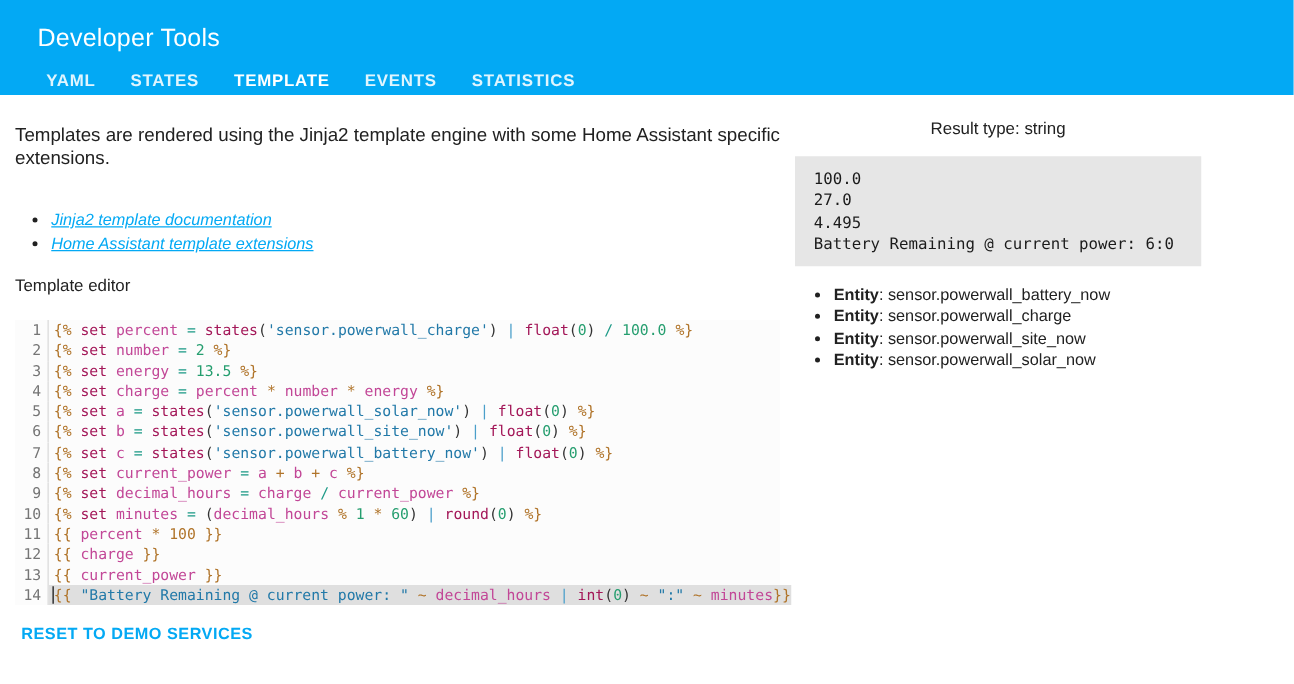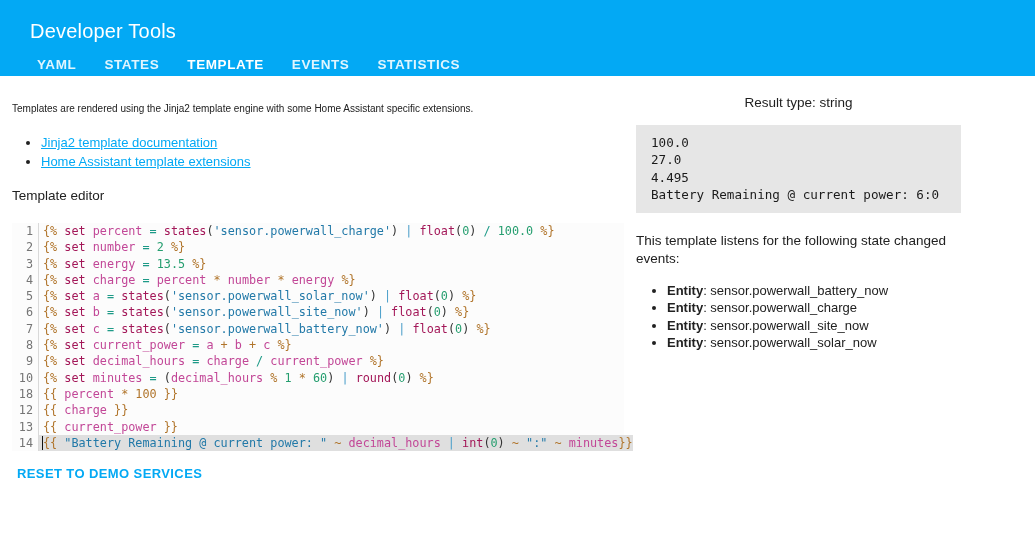--- a/index.html
+++ b/index.html
@@ -13,22 +13,22 @@
   .tab { color:rgba(255,255,255,.88); font-size:13.5px; font-weight:700; letter-spacing:.6px;
     padding:0 7px 13px 7px; margin-right:14px; border-bottom:2px solid transparent; cursor:pointer; }
   .tab.active { color:#fff; border-bottom:2px solid #ffffff; }
 
   
   .main { display:flex; padding:12px; }
   .col-left { width:612px; flex:none; }
   .col-right { width:325px; margin-left:12px; flex:none; }
 
   
-  .intro { font-size:10px; margin-top:12px; line-height:18px; }
-  .doc-links { margin:15px 0 0 0; padding-left:29px; }
+  .intro { font-size:15px; margin-top:12px; line-height:18px; }
+  .doc-links { margin:30px 0 0 0; padding-left:29px;font-style:italic; }
   .doc-links li { font-size:13px; line-height:19px; }
   .doc-links a { color:#03a9f4; text-decoration:underline; cursor:pointer; }
   .editor-label { font-size:13.5px; margin-top:17px; }
 
   .editor { margin-top:20px; background:#fcfcfc; font-family:"DejaVu Sans Mono", monospace;
     font-size:11.8px; line-height:16.3px; cursor:text; }
   .cm-line { display:flex; white-space:pre; }
   .gut { flex:none; width:27px; text-align:right; padding-right:5px; color:#757575;
     border-right:1px solid #d9d9d9; background:#fcfcfc; }
   .code { flex:1; padding-left:4px; position:relative; }
@@ -87,35 +87,34 @@
         <div class="cm-line"><span class="gut">1</span><span class="code"><span class="t-tag">{% </span><span class="t-kw">set </span><span class="t-var">percent </span><span class="t-op">= </span><span class="t-kw">states</span><span class="t-pn">(</span><span class="t-str">'sensor.powerwall_charge'</span><span class="t-pn">) </span><span class="t-pipe">| </span><span class="t-kw">float</span><span class="t-pn">(</span><span class="t-num">0</span><span class="t-pn">) </span><span class="t-op">/ </span><span class="t-num">100.0 </span><span class="t-tag">%}</span></span></div>
         <div class="cm-line"><span class="gut">2</span><span class="code"><span class="t-tag">{% </span><span class="t-kw">set </span><span class="t-var">number </span><span class="t-op">= </span><span class="t-num">2 </span><span class="t-tag">%}</span></span></div>
         <div class="cm-line"><span class="gut">3</span><span class="code"><span class="t-tag">{% </span><span class="t-kw">set </span><span class="t-var">energy </span><span class="t-op">= </span><span class="t-num">13.5 </span><span class="t-tag">%}</span></span></div>
         <div class="cm-line"><span class="gut">4</span><span class="code"><span class="t-tag">{% </span><span class="t-kw">set </span><span class="t-var">charge </span><span class="t-op">= </span><span class="t-var">percent </span><span class="t-op2">* </span><span class="t-var">number </span><span class="t-op2">* </span><span class="t-var">energy </span><span class="t-tag">%}</span></span></div>
         <div class="cm-line"><span class="gut">5</span><span class="code"><span class="t-tag">{% </span><span class="t-kw">set </span><span class="t-var">a </span><span class="t-op">= </span><span class="t-kw">states</span><span class="t-pn">(</span><span class="t-str">'sensor.powerwall_solar_now'</span><span class="t-pn">) </span><span class="t-pipe">| </span><span class="t-kw">float</span><span class="t-pn">(</span><span class="t-num">0</span><span class="t-pn">) </span><span class="t-tag">%}</span></span></div>
         <div class="cm-line"><span class="gut">6</span><span class="code"><span class="t-tag">{% </span><span class="t-kw">set </span><span class="t-var">b </span><span class="t-op">= </span><span class="t-kw">states</span><span class="t-pn">(</span><span class="t-str">'sensor.powerwall_site_now'</span><span class="t-pn">) </span><span class="t-pipe">| </span><span class="t-kw">float</span><span class="t-pn">(</span><span class="t-num">0</span><span class="t-pn">) </span><span class="t-tag">%}</span></span></div>
         <div class="cm-line"><span class="gut">7</span><span class="code"><span class="t-tag">{% </span><span class="t-kw">set </span><span class="t-var">c </span><span class="t-op">= </span><span class="t-kw">states</span><span class="t-pn">(</span><span class="t-str">'sensor.powerwall_battery_now'</span><span class="t-pn">) </span><span class="t-pipe">| </span><span class="t-kw">float</span><span class="t-pn">(</span><span class="t-num">0</span><span class="t-pn">) </span><span class="t-tag">%}</span></span></div>
         <div class="cm-line"><span class="gut">8</span><span class="code"><span class="t-tag">{% </span><span class="t-kw">set </span><span class="t-var">current_power </span><span class="t-op">= </span><span class="t-var">a </span><span class="t-op2">+ </span><span class="t-var">b </span><span class="t-op2">+ </span><span class="t-var">c </span><span class="t-tag">%}</span></span></div>
         <div class="cm-line"><span class="gut">9</span><span class="code"><span class="t-tag">{% </span><span class="t-kw">set </span><span class="t-var">decimal_hours </span><span class="t-op">= </span><span class="t-var">charge </span><span class="t-op">/ </span><span class="t-var">current_power </span><span class="t-tag">%}</span></span></div>
         <div class="cm-line"><span class="gut">10</span><span class="code"><span class="t-tag">{% </span><span class="t-kw">set </span><span class="t-var">minutes </span><span class="t-op">= </span><span class="t-pn">(</span><span class="t-var">decimal_hours </span><span class="t-op2">% </span><span class="t-num">1 </span><span class="t-op2">* </span><span class="t-num">60</span><span class="t-pn">) </span><span class="t-pipe">| </span><span class="t-kw">round</span><span class="t-pn">(</span><span class="t-num">0</span><span class="t-pn">) </span><span class="t-tag">%}</span></span></div>
-        <div class="cm-line"><span class="gut">18</span><span class="code"><span class="t-tag">{{ </span><span class="t-var">percent </span><span class="t-op2">* </span><span class="t-num2">100 </span><span class="t-tag">}}</span></span></div>
+        <div class="cm-line"><span class="gut">11</span><span class="code"><span class="t-tag">{{ </span><span class="t-var">percent </span><span class="t-op2">* </span><span class="t-num2">100 </span><span class="t-tag">}}</span></span></div>
         <div class="cm-line"><span class="gut">12</span><span class="code"><span class="t-tag">{{ </span><span class="t-var">charge </span><span class="t-tag">}}</span></span></div>
         <div class="cm-line"><span class="gut">13</span><span class="code"><span class="t-tag">{{ </span><span class="t-var">current_power </span><span class="t-tag">}}</span></span></div>
         <div class="cm-line active"><span class="gut">14</span><span class="code"><span class="cursor"></span><span class="t-tag">{{ </span><span class="t-str">"Battery Remaining @ current power: " </span><span class="t-op2">~ </span><span class="t-var">decimal_hours </span><span class="t-pipe">| </span><span class="t-kw">int</span><span class="t-pn">(</span><span class="t-num">0</span><span class="t-pn">) </span><span class="t-op2">~ </span><span class="t-str">":" </span><span class="t-op2">~ </span><span class="t-var">minutes</span><span class="t-tag">}}</span></span></div>
       </div>
     <button class="reset-btn">RESET TO DEMO SERVICES</button>
   </div>
 
   <div class="col-right">
     <div class="result-type">Result type: string</div>
     <div class="result-box">100.0
 27.0
 4.495
 Battery Remaining @ current power: 6:0</div>
-    <div class="listens">This template listens for the following state changed events:</div>
     <ul class="entity-list">
         <li><b>Entity</b>: sensor.powerwall_battery_now</li>
         <li><b>Entity</b>: sensor.powerwall_charge</li>
         <li><b>Entity</b>: sensor.powerwall_site_now</li>
         <li><b>Entity</b>: sensor.powerwall_solar_now</li>
       </ul>
   </div>
 
 </div>
 

